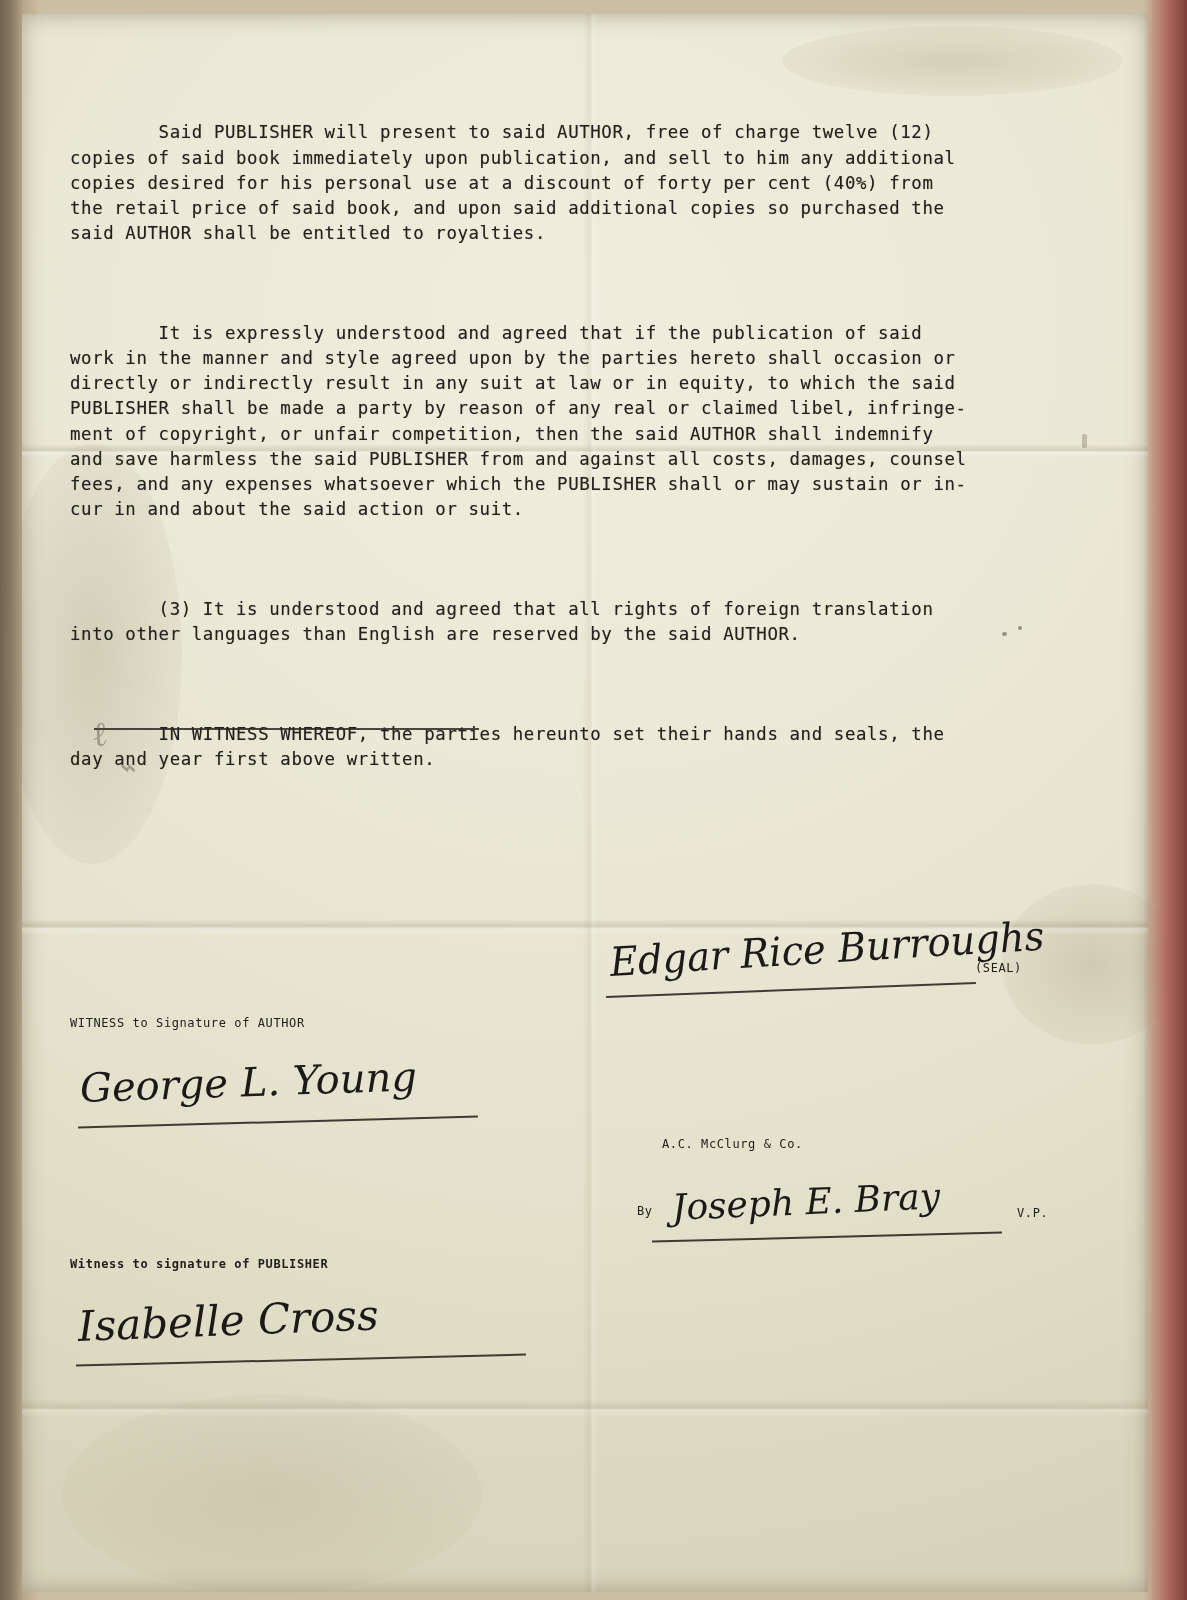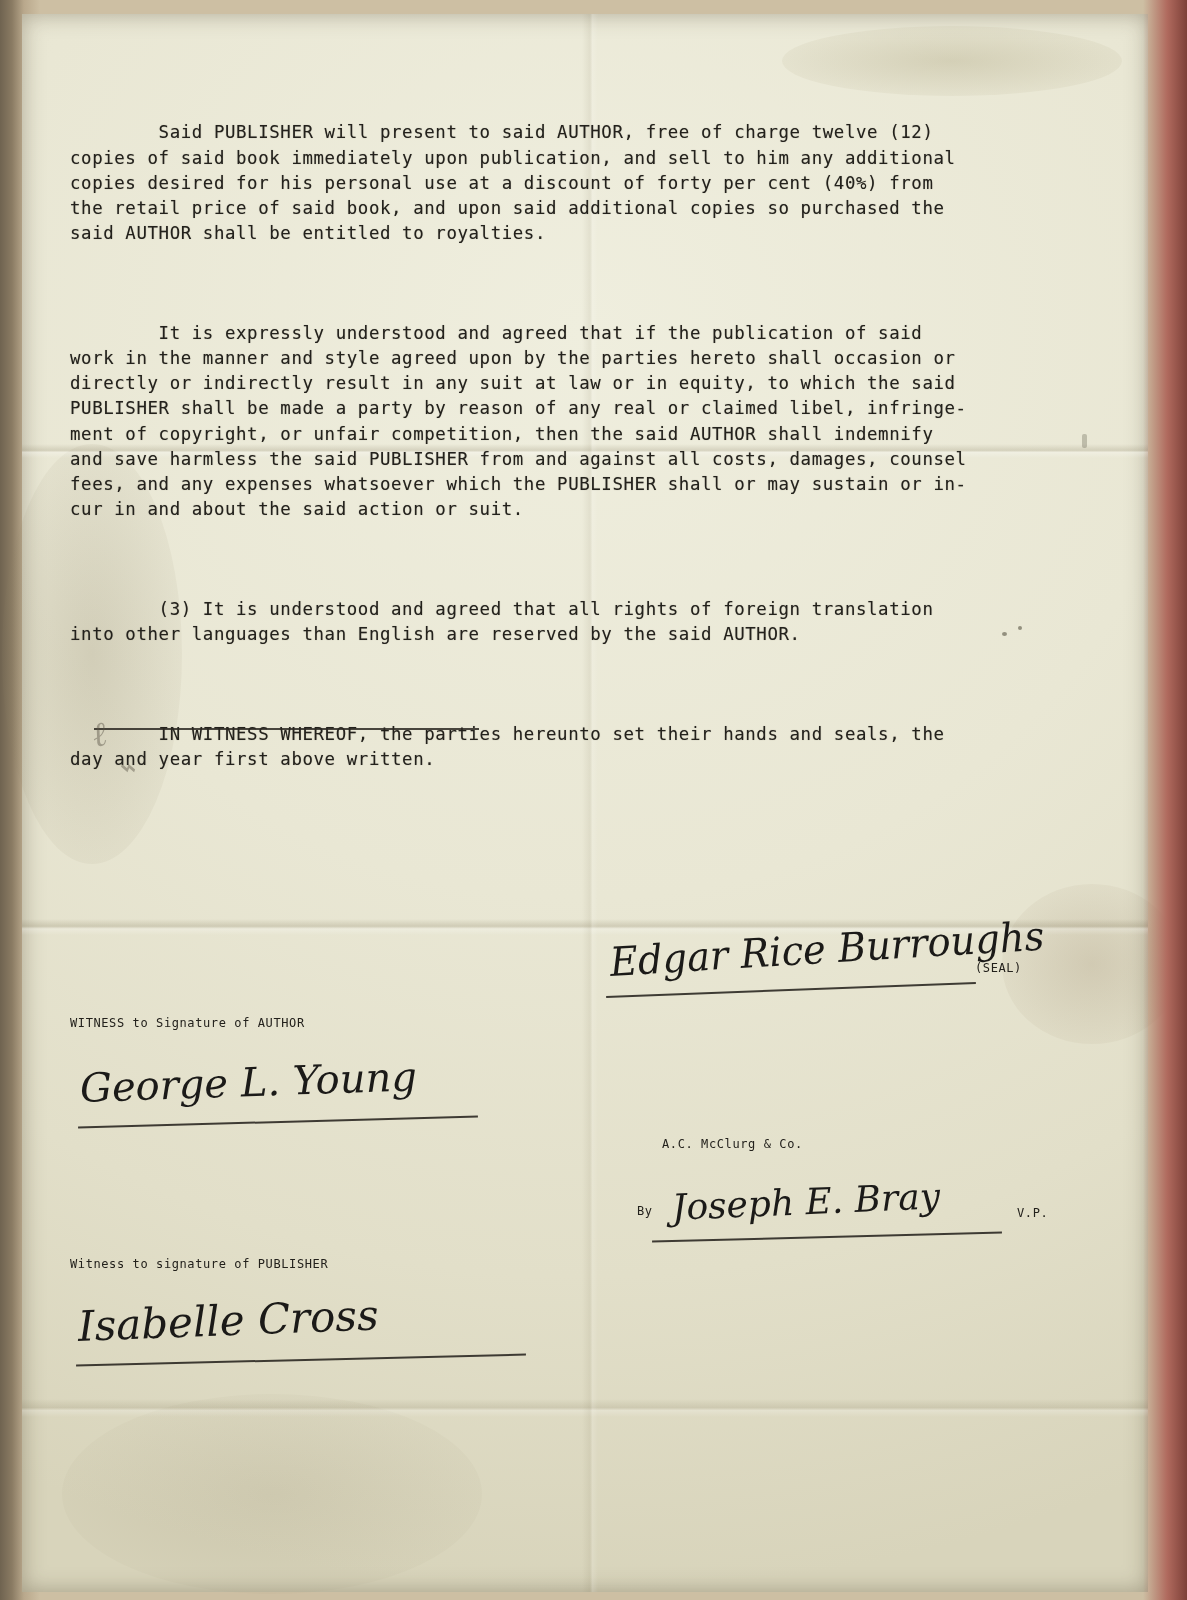--- a/index.html
+++ b/index.html
@@ -187,21 +187,21 @@
     <div class="handsig" style="left:58px;top:1051px;font-size:40px;transform:rotate(-2deg);">George L. Young</div>
     <div class="sigrule" style="left:56px;top:1107px;width:400px;transform:rotate(-1.6deg);"></div>
 
     <div class="sig-label" style="left:600px;top:1123px;margin-left:40px;">A.C. McClurg &amp; Co.</div>
 
     <div class="sig-label" style="left:603px;top:1190px;margin-left:12px;">By</div>
     <div class="handsig" style="left:650px;top:1173px;font-size:36px;transform:rotate(-2.5deg);">Joseph E. Bray</div>
     <div class="sigrule" style="left:630px;top:1222px;width:350px;transform:rotate(-1.5deg);"></div>
     <div class="sig-label" style="left:995px;top:1192px;">V.P.</div>
 
-    <div class="sig-label" style="left:48px;top:1243px;">Witness to signature of PUBLISHER</div>
+    <div class="sig-label" style="left:48px;top:1243px;font-weight:bold;">Witness to signature of PUBLISHER</div>
     <div class="handsig" style="left:56px;top:1288px;font-size:42px;transform:rotate(-2.2deg);">Isabelle Cross</div>
     <div class="sigrule" style="left:54px;top:1345px;width:450px;transform:rotate(-1.4deg);"></div>
 
     <div class="speck" style="left:980px;top:618px;width:5px;height:4px;"></div>
     <div class="speck" style="left:996px;top:612px;width:4px;height:4px;"></div>
     <div class="speck" style="left:1060px;top:420px;width:5px;height:14px;border-radius:2px;opacity:.5;"></div>
     <div class="scribble" style="left:70px;top:700px;font-size:34px;transform:rotate(-12deg);">ℓ</div>
     <div class="scribble" style="left:95px;top:735px;font-size:30px;transform:rotate(6deg);">⌁</div>
   </div>
 

